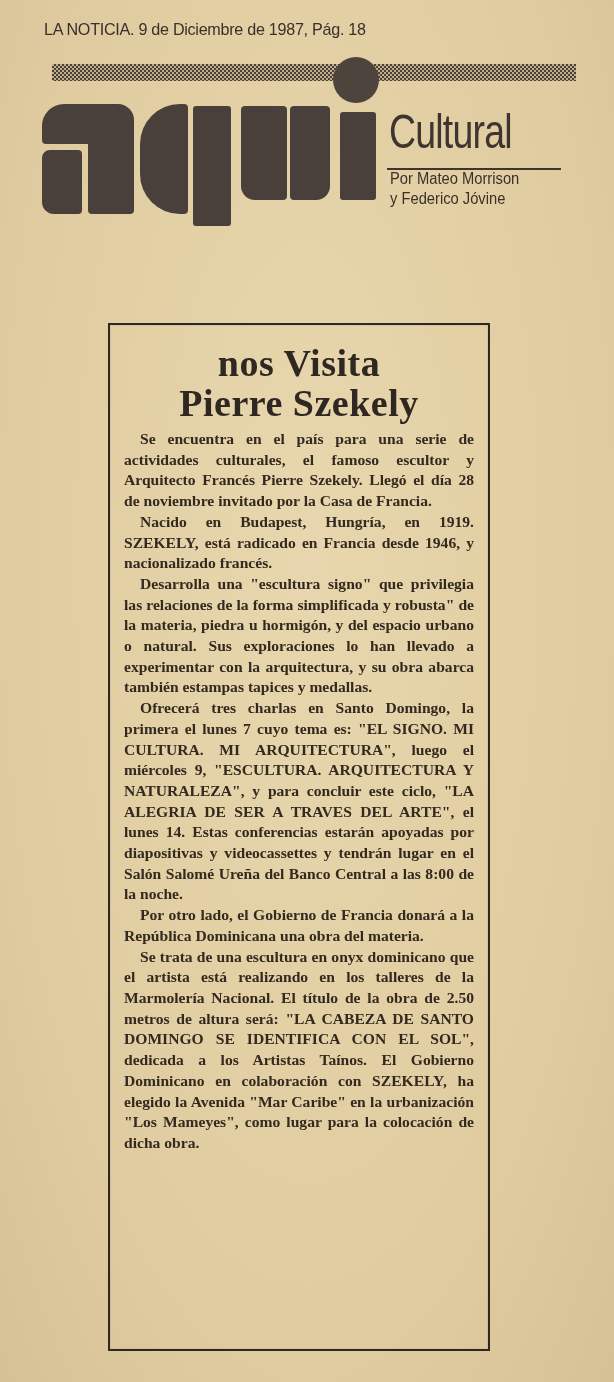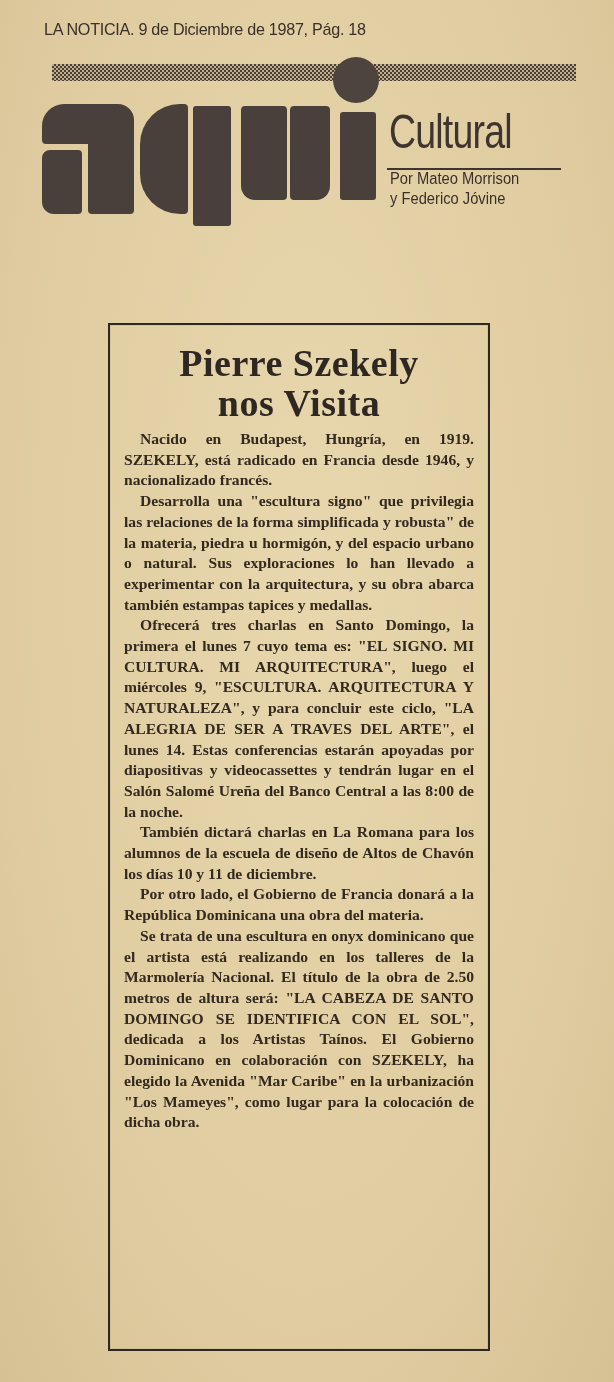--- a/index.html
+++ b/index.html
@@ -56,26 +56,26 @@
     <div class="lb" style="left:298px;top:14px;width:36px;height:88px;"></div>
   </div>
 
   <div class="cultural">Cultural</div>
   <div class="rule"></div>
   <div class="byline" style="top:170px;">Por Mateo Morrison</div>
   <div class="byline" style="top:190px;">y Federico Jóvine</div>
 
   <div class="box">
     <div class="title">
+      <div>nos Visita</div>
       <div>Pierre Szekely</div>
-      <div>nos Visita</div>
     </div>
     <div class="body">
+      <p>Se encuentra en el país para una serie de actividades culturales, el famoso escultor y Arquitecto Francés Pierre Szekely. Llegó el día 28 de noviembre invitado por la Casa de Francia.</p>
       <p>Nacido en Budapest, Hungría, en 1919. SZEKELY, está radicado en Francia desde 1946, y nacionalizado francés.</p>
       <p>Desarrolla una "escultura signo" que privilegia las relaciones de la forma simplificada y robusta" de la materia, piedra u hormigón, y del espacio urbano o natural. Sus exploraciones lo han llevado a experimentar con la arquitectura, y su obra abarca también estampas tapices y medallas.</p>
       <p>Ofrecerá tres charlas en Santo Domingo, la primera el lunes 7 cuyo tema es: "EL SIGNO. MI CULTURA. MI ARQUITECTURA", luego el miércoles 9, "ESCULTURA. ARQUITECTURA Y NATURALEZA", y para concluir este ciclo, "LA ALEGRIA DE SER A TRAVES DEL ARTE", el lunes 14. Estas conferencias estarán apoyadas por diapositivas y videocassettes y tendrán lugar en el Salón Salomé Ureña del Banco Central a las 8:00 de la noche.</p>
-      <p>También dictará charlas en La Romana para los alumnos de la escuela de diseño de Altos de Chavón los días 10 y 11 de diciembre.</p>
       <p>Por otro lado, el Gobierno de Francia donará a la República Dominicana una obra del materia.</p>
       <p>Se trata de una escultura en onyx dominicano que el artista está realizando en los talleres de la Marmolería Nacional. El título de la obra de 2.50 metros de altura será: "LA CABEZA DE SANTO DOMINGO SE IDENTIFICA CON EL SOL", dedicada a los Artistas Taínos. El Gobierno Dominicano en colaboración con SZEKELY, ha elegido la Avenida "Mar Caribe" en la urbanización "Los Mameyes", como lugar para la colocación de dicha obra.</p>
     </div>
   </div>
 
 </div>
 
 </body></html>

